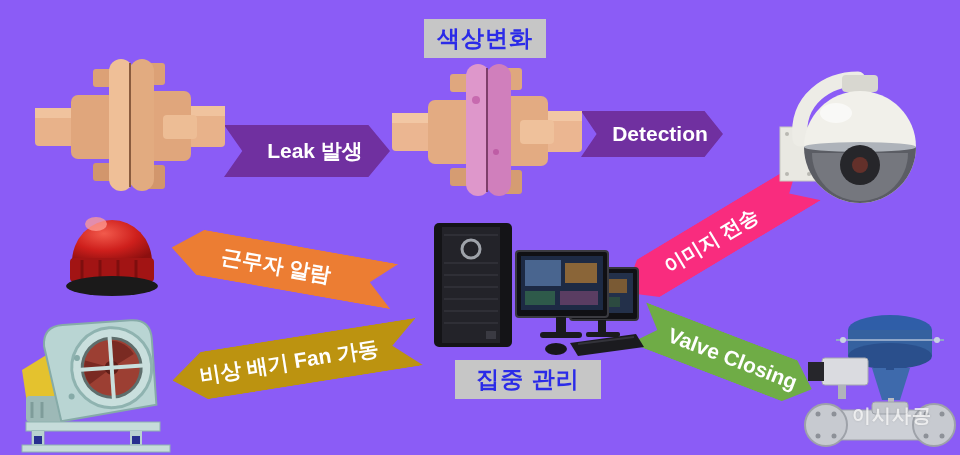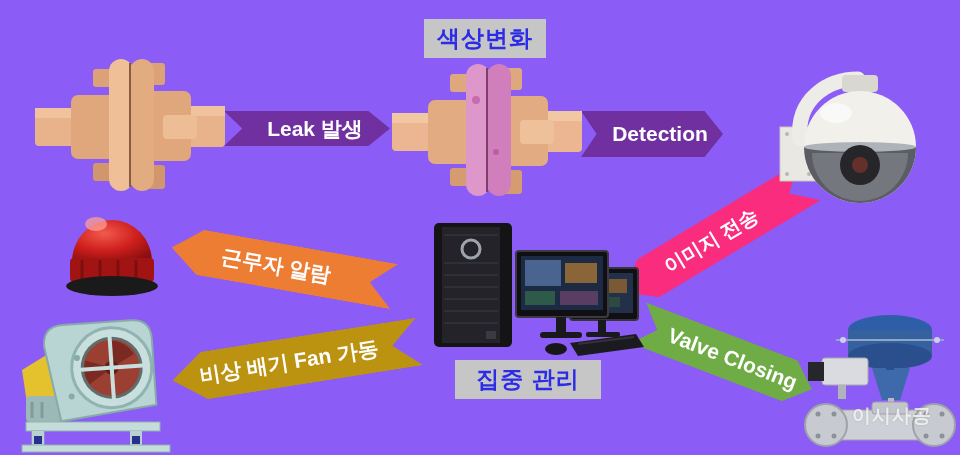--- a/index.html
+++ b/index.html
@@ -13,21 +13,21 @@
   #plate-color   { left:424px; top:19px;  width:122px; height:39px; }
   #plate-central { left:455px; top:360px; width:146px; height:39px; }
 
   .arrow {
     position:absolute; display:flex; align-items:center; justify-content:center;
     color:#ffffff; font-weight:bold; white-space:nowrap;
   }
   .arrow-right { clip-path: polygon(0% 0%, 87% 0%, 100% 50%, 87% 100%, 0% 100%, 11% 50%); padding-left:16px; }
   .arrow-left  { clip-path: polygon(13% 0%, 100% 0%, 89% 50%, 100% 100%, 13% 100%, 0% 50%); padding-right:14px; }
 
-  #arrow-leak      { left:224px; top:111px; width:166px; height:35px; font-size:21px; }
+  #arrow-leak      { left:224px; top:125px; width:166px; height:52px; font-size:21px; }
   #arrow-detection { left:581px; top:111px; width:142px; height:46px; font-size:21px; }
   #arrow-image     { left:609px; top:215px; width:216px; height:44px; font-size:20px; transform:rotate(-31deg); }
   #arrow-alarm     { left:170px; top:244px; width:226px; height:46px; font-size:21px; transform:rotate(10deg); }
   #arrow-fan       { left:171px; top:337px; width:250px; height:48px; font-size:21px; transform:rotate(-9deg); }
   #arrow-valve     { left:632px; top:334px; width:186px; height:44px; font-size:21px; transform:rotate(21deg); }
 
   .photo { position:absolute; }
   #img-flange-normal { left:35px;  top:55px;  }
   #img-flange-leak   { left:392px; top:60px;  }
   #img-camera        { left:772px; top:55px;  }

